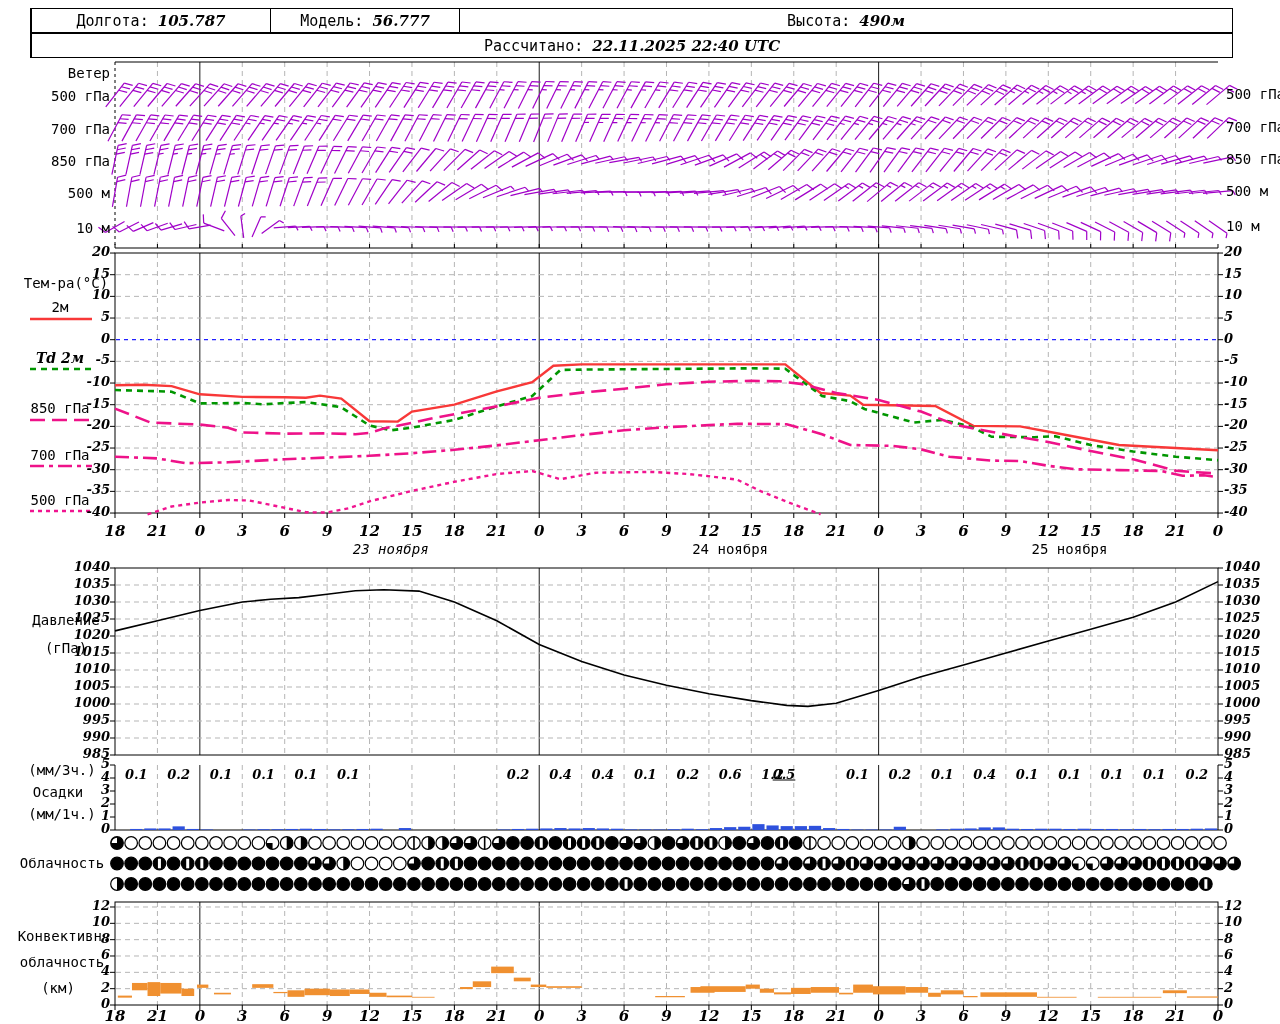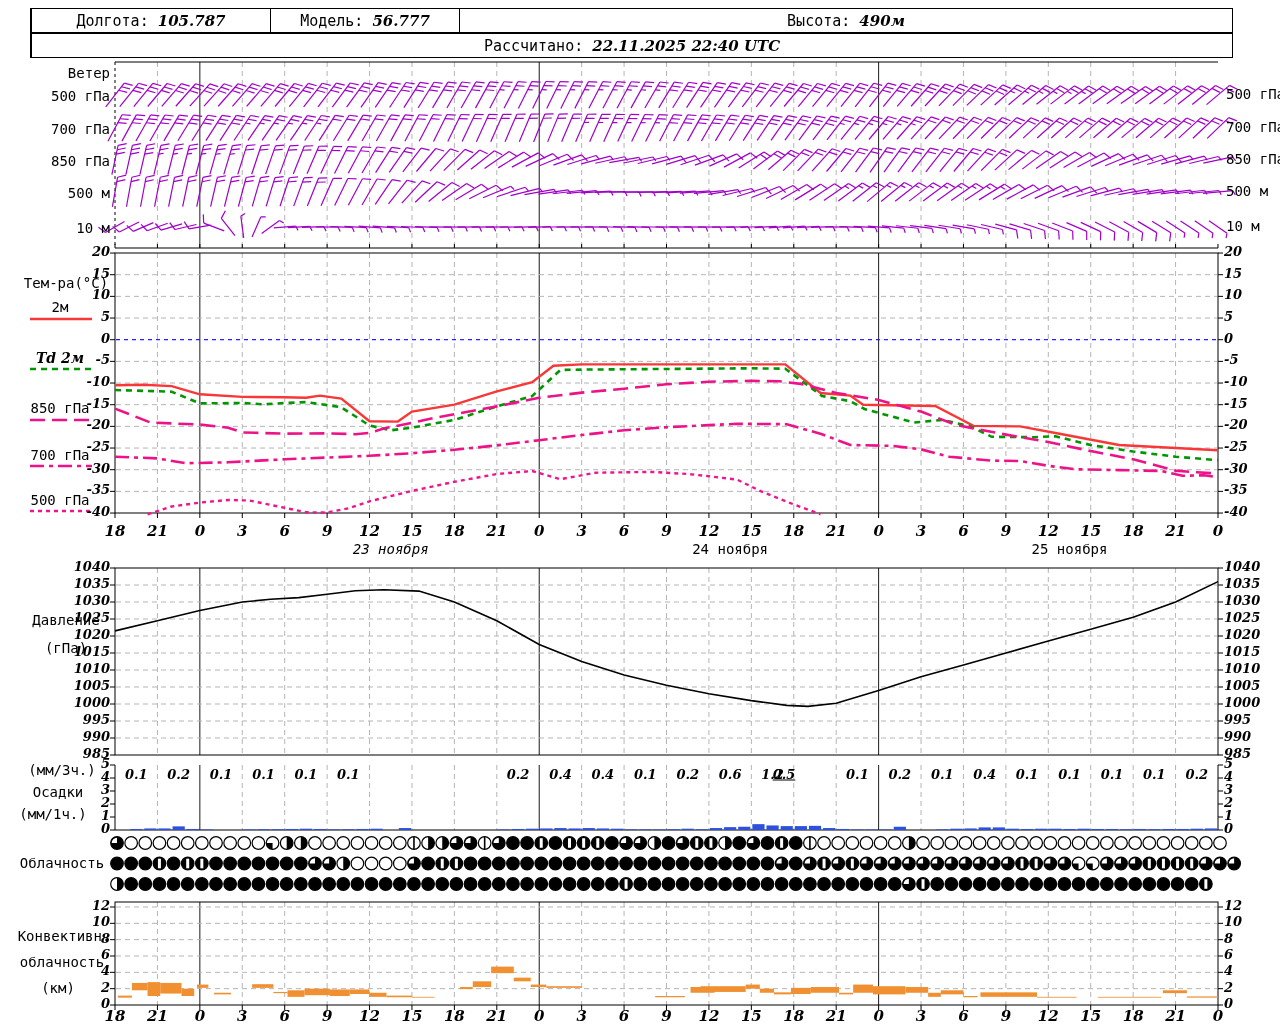--- a/index.html
+++ b/index.html
@@ -50,21 +50,21 @@
 <span class="t lc" style="left:66px;top:283px">Тем-ра(°C)</span>
 <span class="t lc" style="left:60px;top:307px">2м</span>
 <span class="t lc ital" style="left:60px;top:358px">Td 2м</span>
 <span class="t lc" style="left:60px;top:408px">850 гПа</span>
 <span class="t lc" style="left:60px;top:455px">700 гПа</span>
 <span class="t lc" style="left:60px;top:500px">500 гПа</span>
 <span class="t lc" style="left:66px;top:620px">Давление</span>
 <span class="t lc" style="left:66px;top:648px">(гПа)</span>
 <span class="t lc" style="left:62px;top:770px">(мм/3ч.)</span>
 <span class="t lc" style="left:58px;top:792px">Осадки</span>
-<span class="t lc" style="left:53px;top:814px">(мм/1ч.)</span>
+<span class="t lc" style="left:62px;top:814px">(мм/1ч.)</span>
 <span class="t lc" style="left:62px;top:863px">Облачность</span>
 <span class="t lc" style="left:64px;top:936px">Конвективн.</span>
 <span class="t lc" style="left:62px;top:962px">облачность</span>
 <span class="t lc" style="left:58px;top:988px">(км)</span>
 
 <svg id="chart-svg" width="1280" height="1024">
     <line x1="115" y1="62" x2="115" y2="248" stroke="#000" stroke-width="1" stroke-dasharray="3 3"></line>
     <line x1="157.423" y1="62" x2="157.423" y2="248" stroke="#b5b5b5" stroke-width="1" stroke-dasharray="5 4"></line>
     <line x1="157.423" y1="253" x2="157.423" y2="513" stroke="#b5b5b5" stroke-width="1" stroke-dasharray="5 4"></line>
     <line x1="157.423" y1="568" x2="157.423" y2="755" stroke="#b5b5b5" stroke-width="1" stroke-dasharray="5 4"></line>

